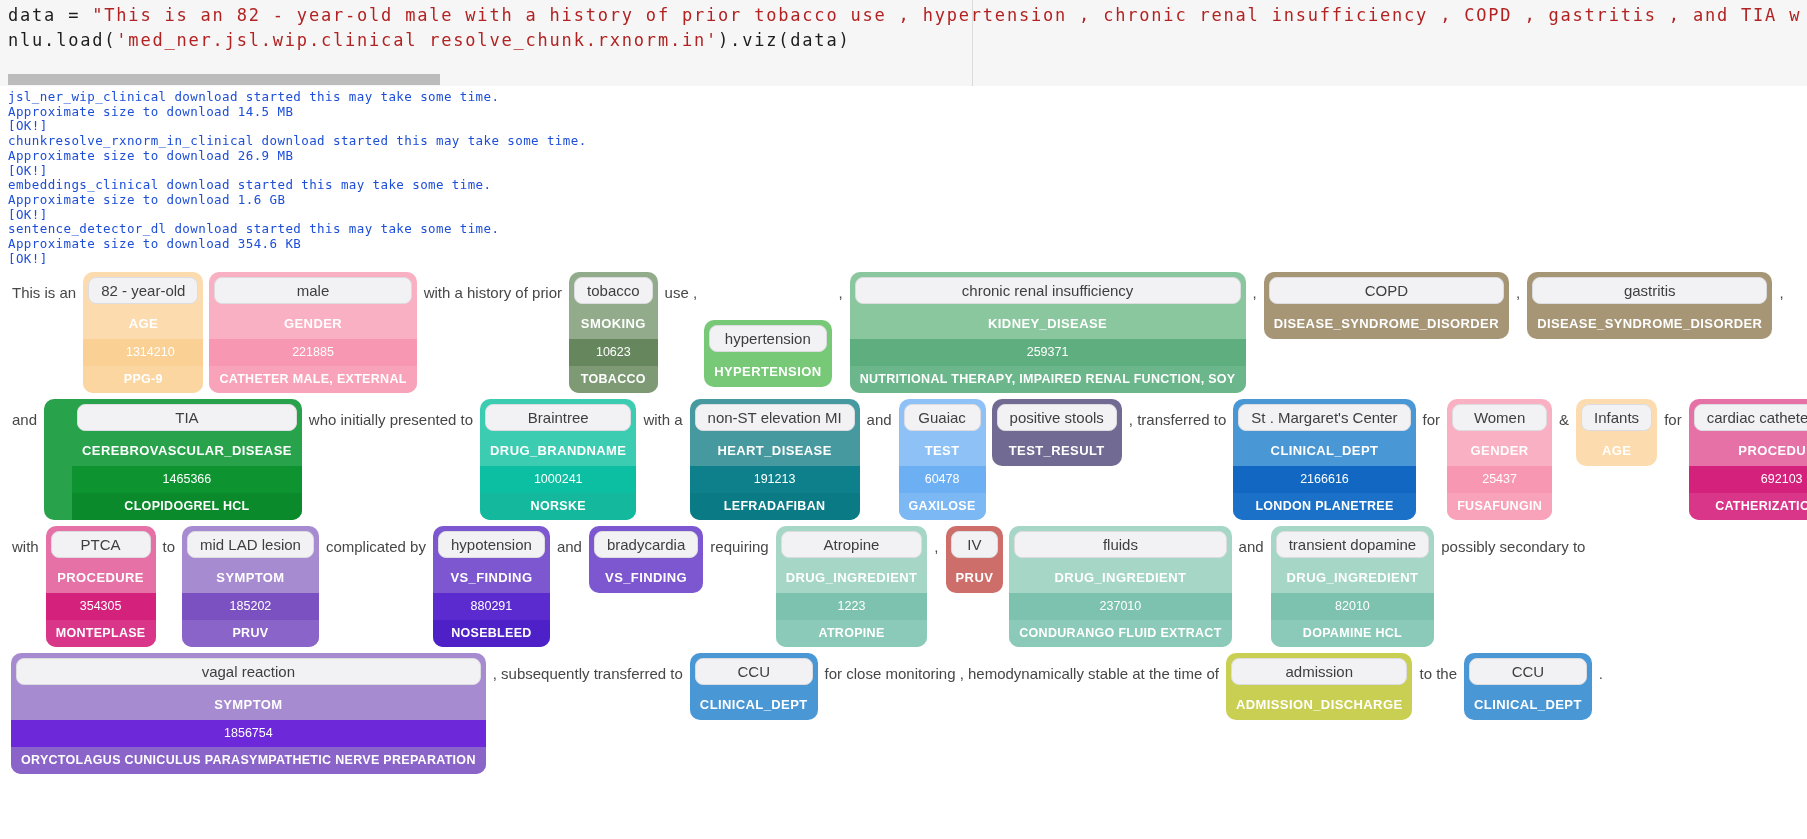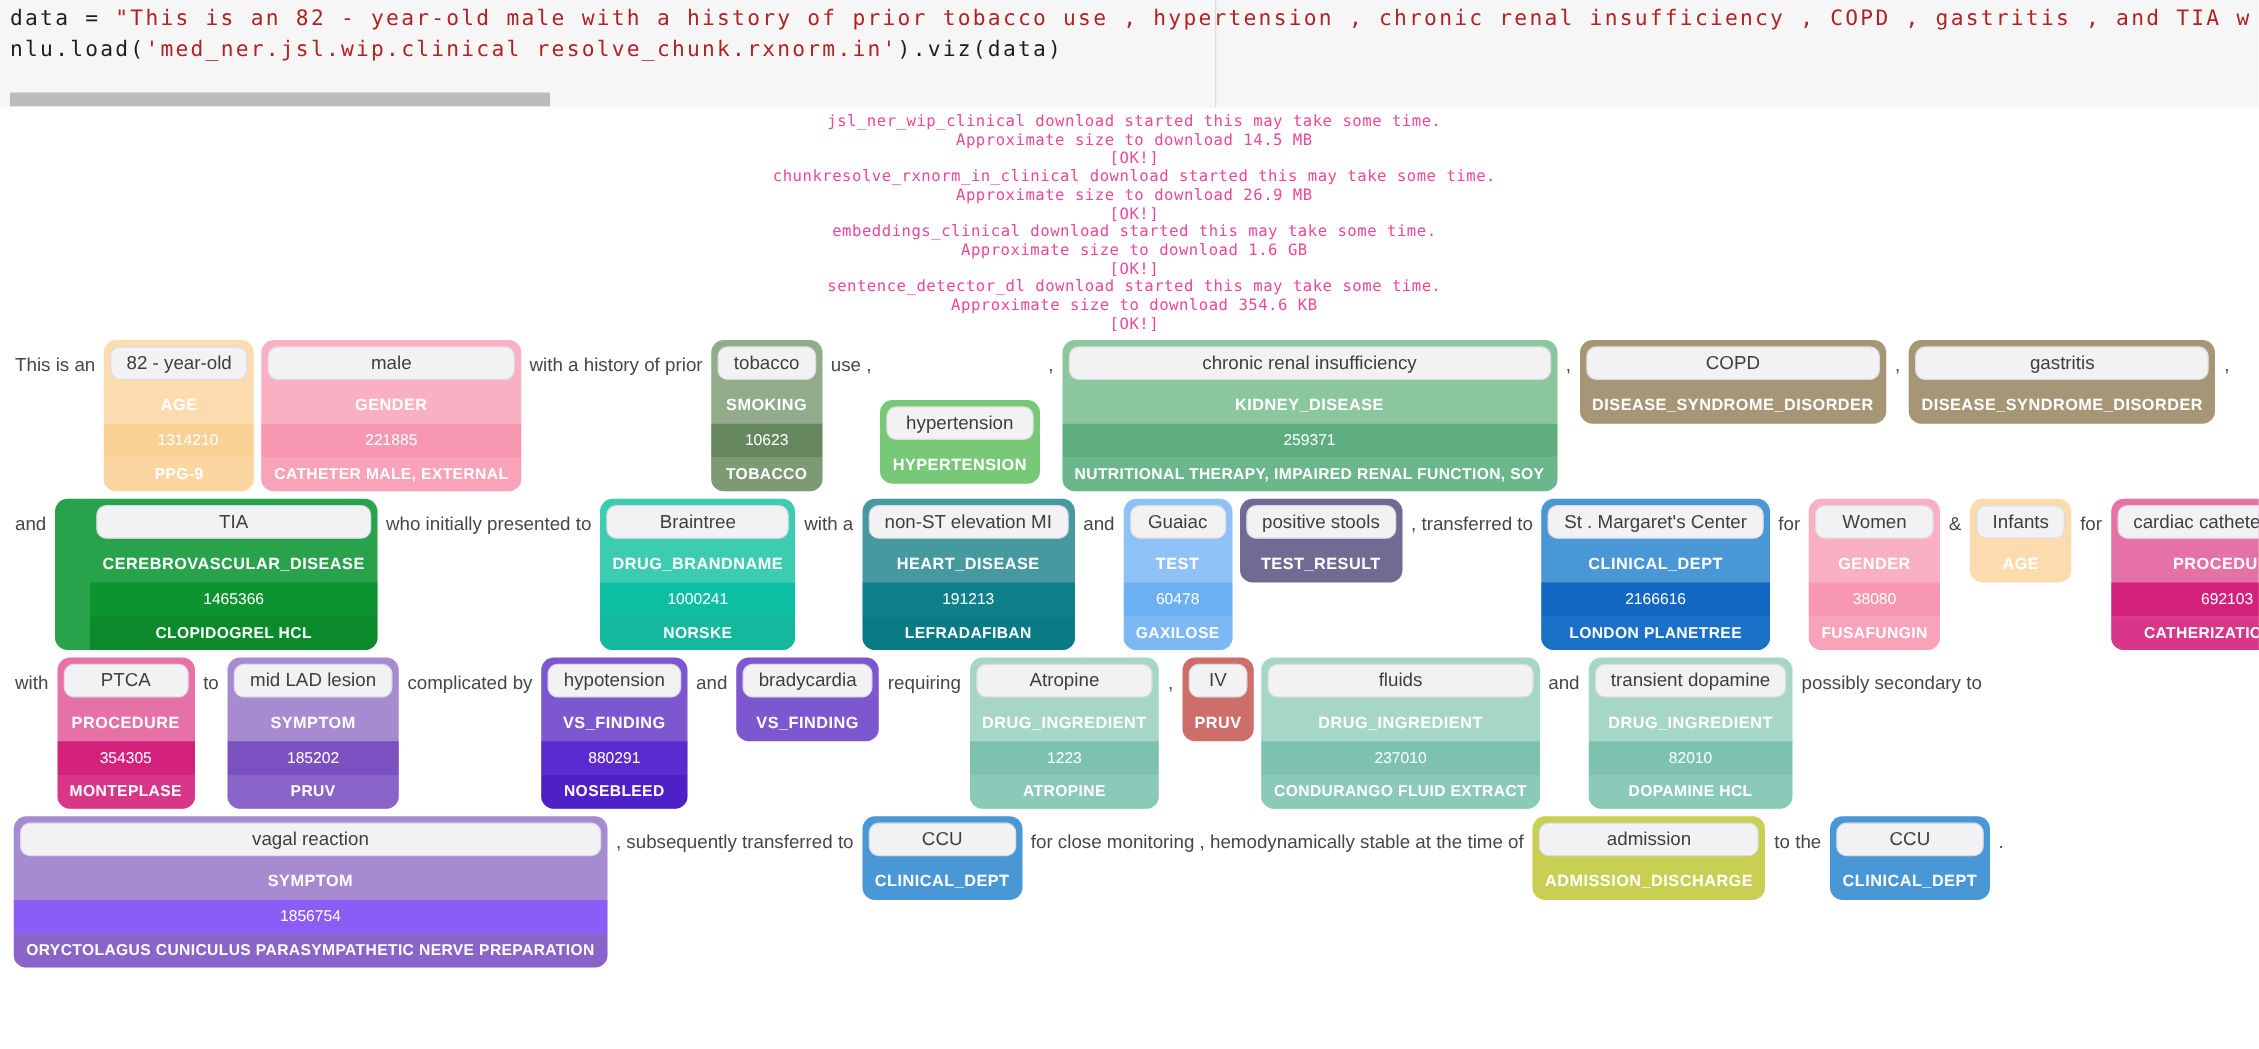--- a/index.html
+++ b/index.html
@@ -11,21 +11,21 @@
                overflow:hidden; padding:3px 0 0 8px; }
   .code-line { font-family:"DejaVu Sans Mono", monospace; font-size:17px;
                letter-spacing:1.8px; line-height:25px; white-space:pre; color:#1d1d1d; }
   .code-line .str { color:#b22222; }
   .cell-divider { position:absolute; top:0; left:972px; width:1px; height:86px; background:#dcdcdc; }
   .hscroll-thumb { position:absolute; left:8px; bottom:1px; width:432px; height:11px; background:#bcbcbc; }
 
   
   .console { padding:4px 0 0 8px; }
   .console-line { font-family:"DejaVu Sans Mono", monospace; font-size:12.5px;
-                  letter-spacing:0.4px; line-height:14.7px; color:#ec4899; white-space:pre;text-align:center; }
+                  letter-spacing:0.4px; line-height:14.7px; color:#1d4ed8; white-space:pre; }
 
   
   .viz { padding:6px 0 0 0; }
   .viz-row { display:flex; align-items:flex-start; margin:0 0 6px 8px; }
   .flow-text { margin-top:12px; font-size:15px; color:#474747; white-space:pre;
                padding:0 4px; flex:none; }
   .chip { border-radius:10px; overflow:hidden; margin:0 3px; flex:none; }
   .chip-token-row { padding:5px; }
   .chip-token { display:block; background:#f2f2f4; border:1px solid #dcdce0; border-radius:8px;
                 padding:4px 12px; font-size:15px; color:#3e3e3e; text-align:center; white-space:nowrap; }
@@ -171,21 +171,21 @@
         <div class="chip-label">CLINICAL_DEPT</div>
         <div class="chip-code" style="background: rgb(18, 103, 195);">2166616</div>
         <div class="chip-res" style="background: rgb(27, 112, 200);">LONDON PLANETREE</div>
       </div>
       <span class="flow-text">for</span>
       <div class="chip" style="background: rgb(250, 176, 195);">
         <div class="chip-token-row">
           <span class="chip-token">Women</span>
         </div>
         <div class="chip-label">GENDER</div>
-        <div class="chip-code" style="background: rgb(248, 151, 177);">38080</div>
+        <div class="chip-code" style="background: rgb(248, 151, 177);">25437</div>
         <div class="chip-res" style="background: rgb(249, 163, 186);">FUSAFUNGIN</div>
       </div>
       <span class="flow-text">&amp;</span>
       <div class="chip" style="background: rgb(252, 220, 174);">
         <div class="chip-token-row">
           <span class="chip-token">Infants</span>
         </div>
         <div class="chip-label">AGE</div>
       </div>
       <span class="flow-text">for</span>
@@ -267,21 +267,21 @@
         <div class="chip-res" style="background: rgb(139, 202, 184);">DOPAMINE HCL</div>
       </div>
       <span class="flow-text">possibly secondary to</span>
     </div>
     <div class="viz-row">
       <div class="chip" style="background: rgb(167, 139, 209);">
         <div class="chip-token-row">
           <span class="chip-token">vagal reaction</span>
         </div>
         <div class="chip-label">SYMPTOM</div>
-        <div class="chip-code" style="background: #8b5cf6;">1856754</div>
+        <div class="chip-code" style="background: #6d28d9;">1856754</div>
         <div class="chip-res" style="background: rgb(138, 100, 200);">ORYCTOLAGUS CUNICULUS PARASYMPATHETIC NERVE PREPARATION</div>
       </div>
       <span class="flow-text">, subsequently transferred to</span>
       <div class="chip" style="background: rgb(74, 151, 214);">
         <div class="chip-token-row">
           <span class="chip-token">CCU</span>
         </div>
         <div class="chip-label">CLINICAL_DEPT</div>
       </div>
       <span class="flow-text">for close monitoring , hemodynamically stable at the time of</span>

